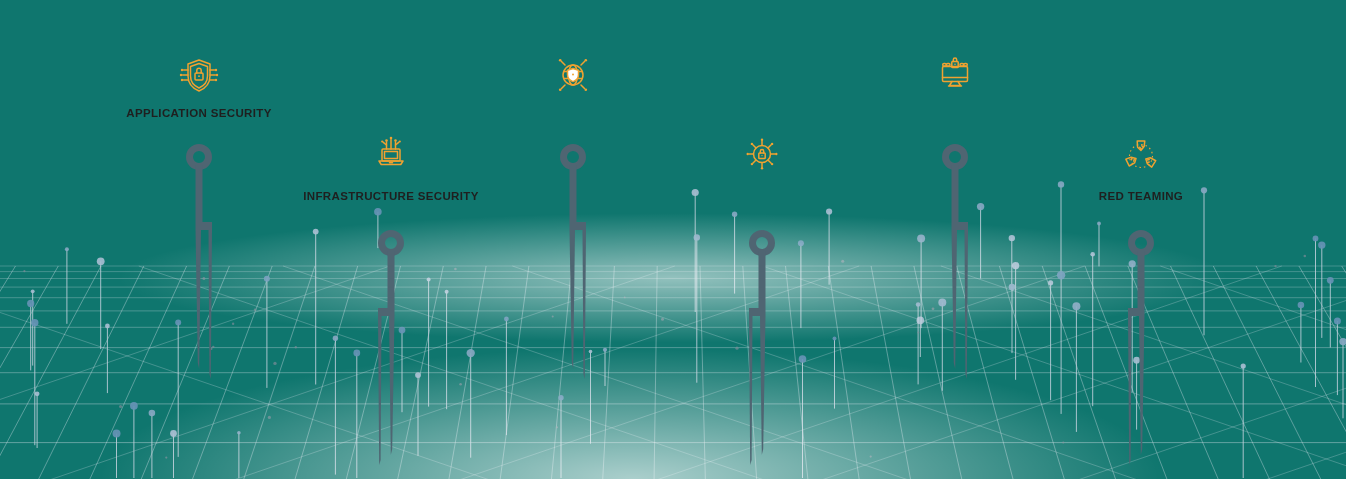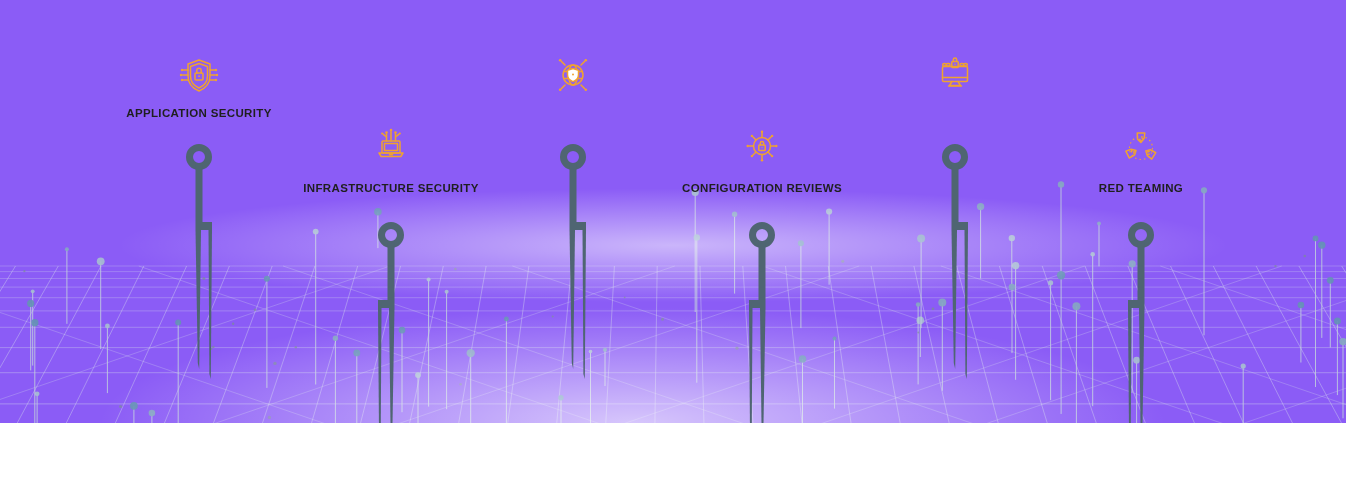--- a/index.html
+++ b/index.html
@@ -1,27 +1,27 @@
 <!DOCTYPE html>
 <html style="--icon-accent: #F0A230; --pin: #4F6572; --label-text: #1F1F1F; --scatter-dot: #6593B4; --grid-line: #D9E3EC;"><head>
 <meta charset="utf-8">
 <style>
   html,body{margin:0;padding:0;background:#fff;}
   .stage{
-    position:relative;width:1346px;height:423px;background:#8b5cf6;overflow:hidden;
+    position:relative;width:1346px;height:479px;background:#0f766e;overflow:hidden;
     font-family:"Liberation Sans",sans-serif;
   }
   .bg-svg{position:absolute;left:0;top:0;width:1346px;height:485px;}
   .wash-horizon{position:absolute;inset:0;pointer-events:none;
     background:radial-gradient(55% 18% at 50% 58%, rgba(255,255,255,.55), rgba(255,255,255,0) 75%);}
   .wash-bottom{position:absolute;inset:0;pointer-events:none;
     background:radial-gradient(55% 38% at 47% 100%, rgba(255,255,255,.65), rgba(255,255,255,0) 72%);}
   .service{position:absolute;width:220px;text-align:center;}
   .row-high{top:53px;}
-  .row-low{top:124px;}
+  .row-low{top:132px;}
   .svc-icon{display:inline-block;width:44px;height:44px;color:var(--icon-accent,#F0A230);}
   .svc-icon svg{display:block;width:44px;height:44px;}
   .svc-label{
     margin-top:6px;font-size:11.5px;font-weight:bold;letter-spacing:.35px;
     color:var(--label-text,#1F1F1F);white-space:nowrap;text-transform:uppercase;
   }
   .row-low .svc-label{margin-top:10px;}
   .pin{position:absolute;left:50%;width:40px;height:250px;color:var(--pin,#4F6572);
        transform:translateX(-50%);}
   .row-high .pin{top:90px;}
@@ -354,21 +354,20 @@
             <circle cx="7.7" cy="22" r="1.2"></circle>
           <circle cx="22" cy="7.7" r="1.2"></circle>
             <circle cx="22" cy="36.3" r="1.2"></circle>
           <circle cx="32.1" cy="11.9" r="1.2"></circle>
             <circle cx="11.9" cy="11.9" r="1.2"></circle>
           <circle cx="32.1" cy="32.1" r="1.2"></circle>
             <circle cx="11.9" cy="32.1" r="1.2"></circle>
         </g>
       </svg>
     </span>
-    <div class="svc-label">CONFIGURATION REVIEWS</div>
     <svg class="pin" viewBox="0 0 40 250">
         <use href="#pin-shape"></use>
       </svg>
   </div>
 
   <div class="service row-high c5">
     <span class="svc-icon">
       <svg viewBox="0 0 44 44">
         <g class="stroke-ic">
           <rect x="9.5" y="13.5" width="25" height="15" rx="1.2"></rect>

